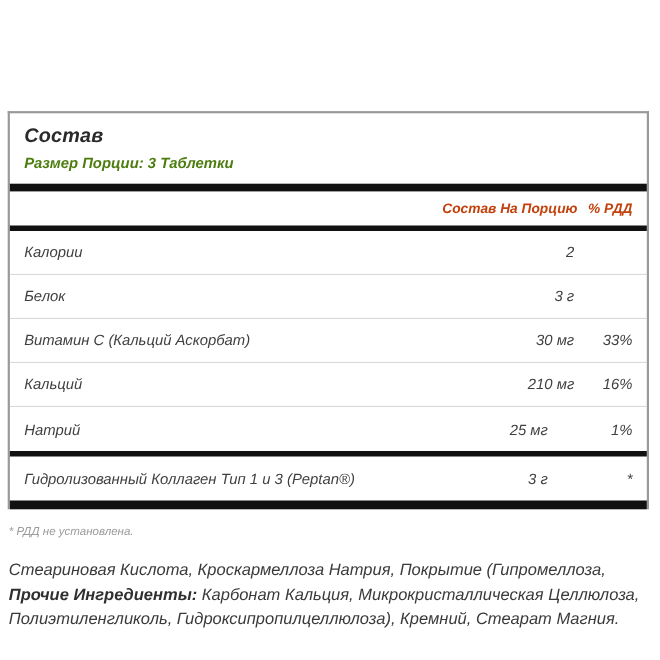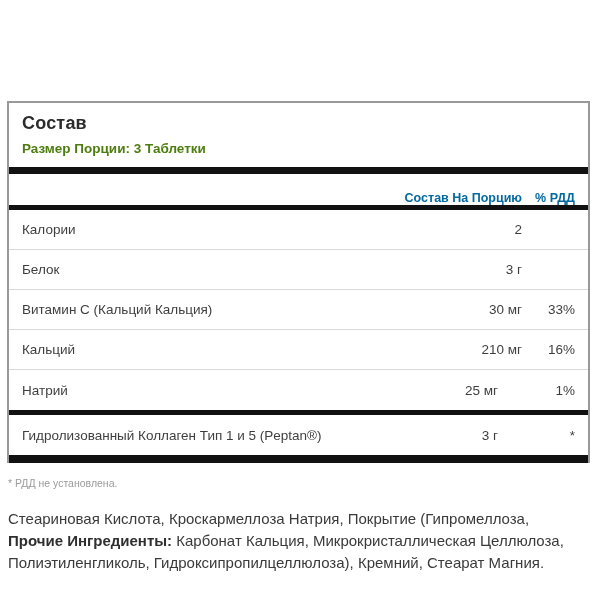--- a/index.html
+++ b/index.html
@@ -1,15 +1,15 @@
 <!DOCTYPE html>
 <html style="--background: #ffffff; --text: #3f3f3f; --title: #2b2b2b; --rule-thick: #111111; --rule-thin: #d9d9d9; --box-border: #999999; --footnote: #9b9b9b;"><head>
 <meta charset="utf-8">
 <style>
-  * { box-sizing: border-box; }
+  * { box-sizing: border-box; font-style: italic; }
   html, body {
     margin: 0; padding: 0;
     width: 600px; height: 600px;
     background: var(--background, #ffffff);
     font-family: "Liberation Sans", "DejaVu Sans", sans-serif;
     color: var(--text, #3f3f3f);
     -webkit-font-smoothing: antialiased;
   }
   .page { position: relative; width: 600px; height: 600px; overflow: hidden; }
   .content { position: absolute; left: 7px; top: 101px; width: 583px; }
@@ -37,25 +37,25 @@
     color: #4d7c0f;
   }
   .rule { width: 100%; background: var(--rule-thick, #111111); }
   .rule-a { height: 7px; }
   .rule-b { height: 5px; }
   .rule-c { height: 5px; }
   .rule-d { height: 8px; }
 
   .col-head {
     display: flex;
-    align-items: flex-end;
+    align-items: center;
     height: 31px;
     font-size: 12.5px;
     font-weight: bold;
-    color: #0369a1;
+    color: #c2410c;
   }
   .col-head .c-amt { margin-left: auto; }
 
   .row {
     display: flex;
     align-items: center;
     height: 40px;
     font-size: 13.5px;
     border-bottom: 1px solid var(--rule-thin, #d9d9d9);
     color: var(--text, #3f3f3f);
@@ -113,41 +113,41 @@
         <span class="c-dv"></span>
       </div>
 
       <div class="row">
         <span class="c-name">Белок</span>
         <span class="c-amt">3 г</span>
         <span class="c-dv"></span>
       </div>
 
       <div class="row">
-        <span class="c-name">Витамин C (Кальций Кальция)</span>
+        <span class="c-name">Витамин C (Кальций Аскорбат)</span>
         <span class="c-amt">30 мг</span>
         <span class="c-dv">33%</span>
       </div>
 
       <div class="row">
         <span class="c-name">Кальций</span>
         <span class="c-amt">210 мг</span>
         <span class="c-dv">16%</span>
       </div>
 
       <div class="row last">
         <span class="c-name">Натрий</span>
         <span class="c-amt">25 мг</span>
         <span class="c-dv">1%</span>
       </div>
 
       <div class="rule rule-c"></div>
 
       <div class="row special">
-        <span class="c-name">Гидролизованный Коллаген Тип 1 и 5 (Peptan®)</span>
+        <span class="c-name">Гидролизованный Коллаген Тип 1 и 3 (Peptan®)</span>
         <span class="c-amt">3 г</span>
         <span class="c-dv">*</span>
       </div>
 
       <div class="rule rule-d"></div>
 
     </section>
 
     <p class="footnote">* РДД не установлена.</p>
 

